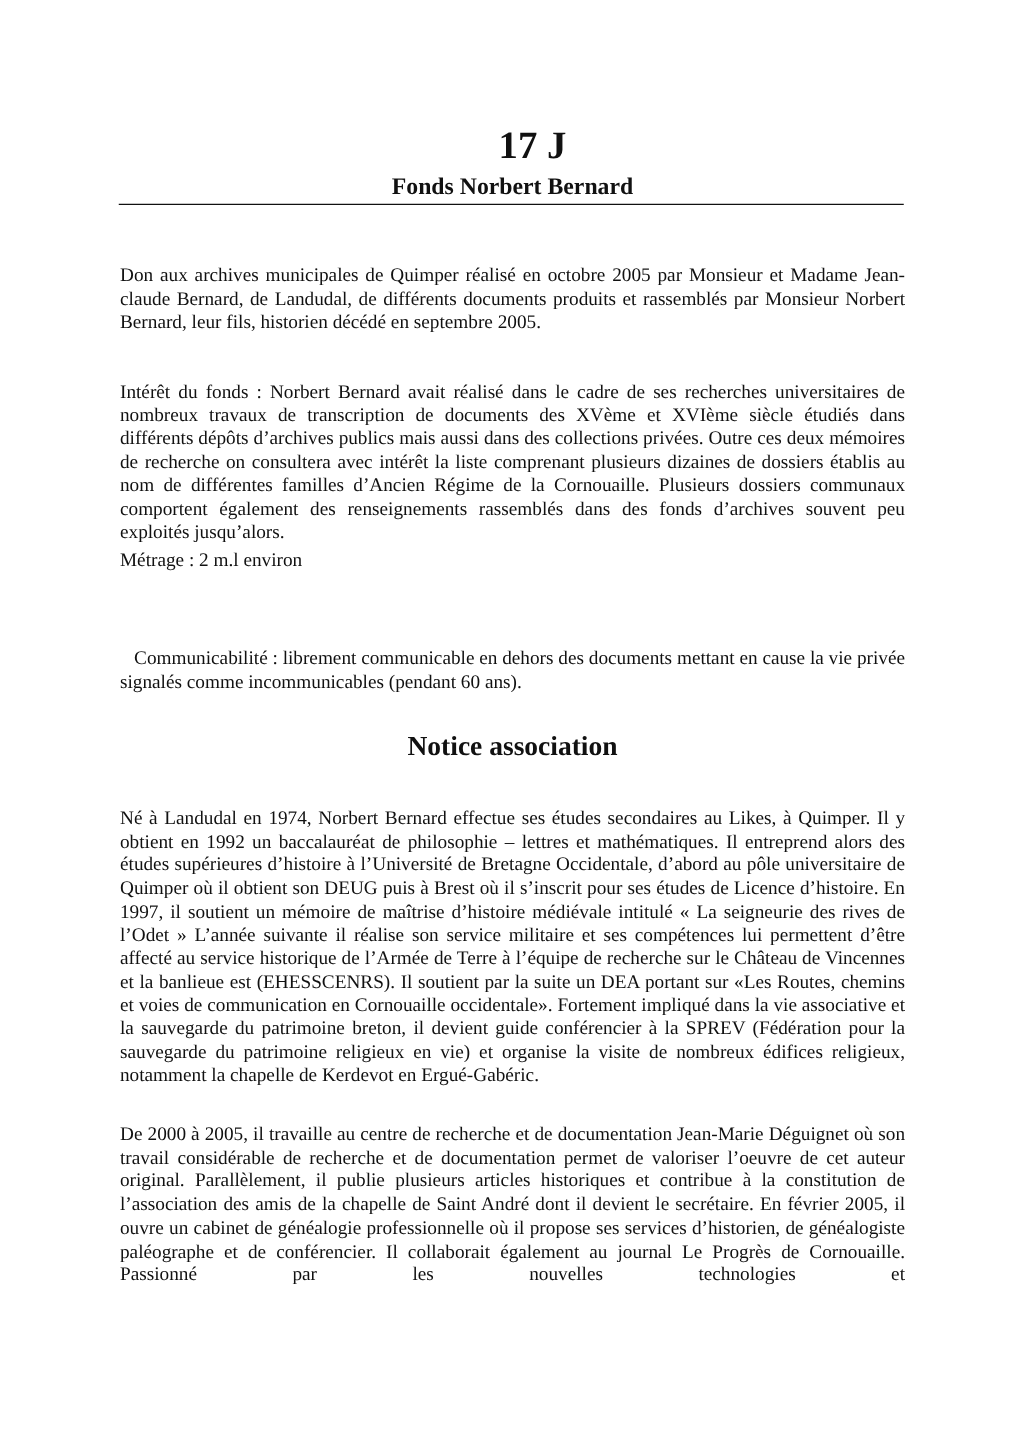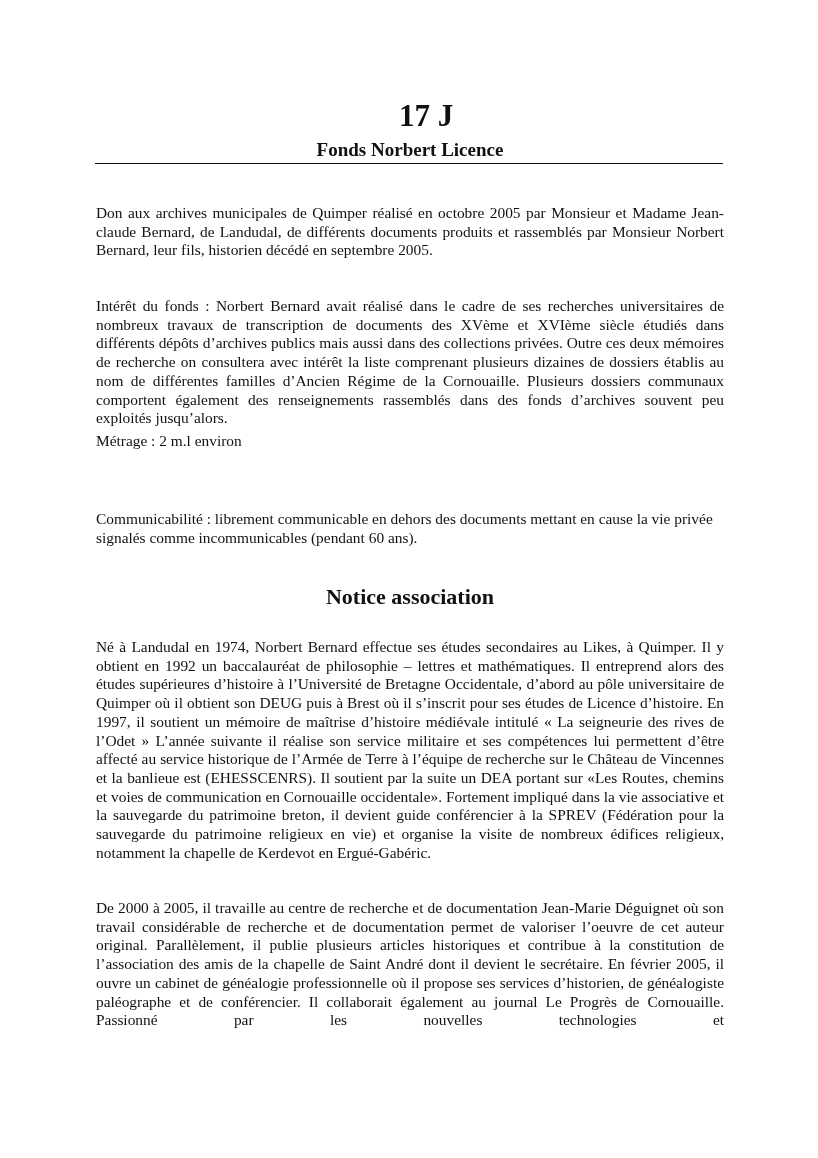--- a/index.html
+++ b/index.html
@@ -19,44 +19,44 @@
     }
     .rule {
       position: absolute; left: -1px; width: 628px; top: 163px; height: 0;
       border-top: 1.3px solid #111;
     }
     .para {
       position: absolute; left: 0; width: 628px;
       font-size: 15.4px; line-height: 18.7px;
       text-align: justify; margin: 0;
     }
-    .para.last-left { text-align-last: left; }
+    .para.last-left { text-align-last: left; margin-top: 8px; }
     .section-title {
       position: absolute; left: 0; width: 628px; top: 583px;
       text-align: center; font-weight: bold; font-size: 22px; line-height: 28px;
     }
     .page-number {
       position: absolute; left: 676px; top: 1153px; font-size: 12px; line-height: 18px; font-style: italic;
     }
   </style>
 </head>
 <body>
 
 <div class="page">
   <div class="code">17 J</div>
-  <div class="subtitle">Fonds Norbert Licence</div>
+  <div class="subtitle">Fonds Norbert Bernard</div>
   <div class="rule"></div>
 
   <p class="para last-left" style="top:204px;">Don aux archives municipales de Quimper  réalisé en octobre 2005 par Monsieur et Madame Jean-claude Bernard, de Landudal, de différents documents produits et rassemblés par Monsieur Norbert Bernard, leur fils, historien décédé en septembre 2005.</p>
 
   <p class="para last-left" style="top:297px;">Intérêt du fonds : Norbert Bernard avait réalisé dans le cadre de ses recherches universitaires de nombreux travaux de transcription de documents des XVème et XVIème siècle étudiés dans différents dépôts d’archives publics mais aussi dans des collections privées. Outre ces deux mémoires de recherche on consultera avec intérêt la liste comprenant plusieurs dizaines de dossiers établis au nom de différentes familles d’Ancien Régime de la Cornouaille. Plusieurs dossiers communaux comportent également des renseignements rassemblés dans des fonds d’archives souvent peu exploités jusqu’alors.</p>
 
   <p class="para last-left" style="top:432px;">Métrage : 2 m.l environ</p>
 
-  <p class="para last-left" style="top:510px; text-align:left;">Communicabilité : librement communicable en dehors des documents mettant en cause la vie privée signalés comme incommunicables (pendant 60 ans).</p>
+  <p class="para last-left" style="top:510px; text-align:right;">Communicabilité : librement communicable en dehors des documents mettant en cause la vie privée signalés comme incommunicables (pendant 60 ans).</p>
 
   <div class="section-title">Notice association</div>
 
   <p class="para last-left" style="top:638px;">Né à Landudal en 1974,  Norbert Bernard effectue ses études secondaires au Likes, à Quimper. Il y obtient en 1992 un baccalauréat de philosophie – lettres et mathématiques. Il entreprend alors des études supérieures d’histoire à l’Université de Bretagne Occidentale, d’abord au pôle universitaire de Quimper où il obtient son DEUG puis à Brest où il s’inscrit pour ses études de Licence d’histoire. En 1997, il soutient un mémoire de maîtrise d’histoire médiévale  intitulé « La seigneurie des rives de l’Odet » L’année suivante il réalise son service militaire et ses compétences lui permettent d’être affecté au service historique de l’Armée de Terre à l’équipe de recherche sur le Château de Vincennes et la banlieue est (EHESSCENRS). Il soutient par la suite un DEA portant sur «Les Routes, chemins et voies de communication en Cornouaille occidentale». Fortement impliqué dans la vie associative et la sauvegarde du patrimoine breton, il devient guide conférencier à la SPREV (Fédération pour la sauvegarde du patrimoine religieux en vie) et organise la visite de nombreux édifices religieux, notamment la chapelle de Kerdevot en Ergué-Gabéric.</p>
 
   <p class="para" style="top:899px; text-align-last: justify;">De 2000 à 2005, il travaille au centre de recherche et de documentation Jean-Marie Déguignet où son travail considérable de recherche et de documentation permet de valoriser l’oeuvre de cet auteur original. Parallèlement, il publie plusieurs articles historiques et contribue à la constitution de l’association des amis de la chapelle de Saint André dont il devient le secrétaire. En février 2005, il ouvre un cabinet de généalogie professionnelle où il propose ses services d’historien, de généalogiste paléographe et de conférencier. Il collaborait également au journal Le Progrès de Cornouaille. Passionné par les nouvelles technologies et</p>
 </div>
 
 <div class="page-number">26</div>
 

